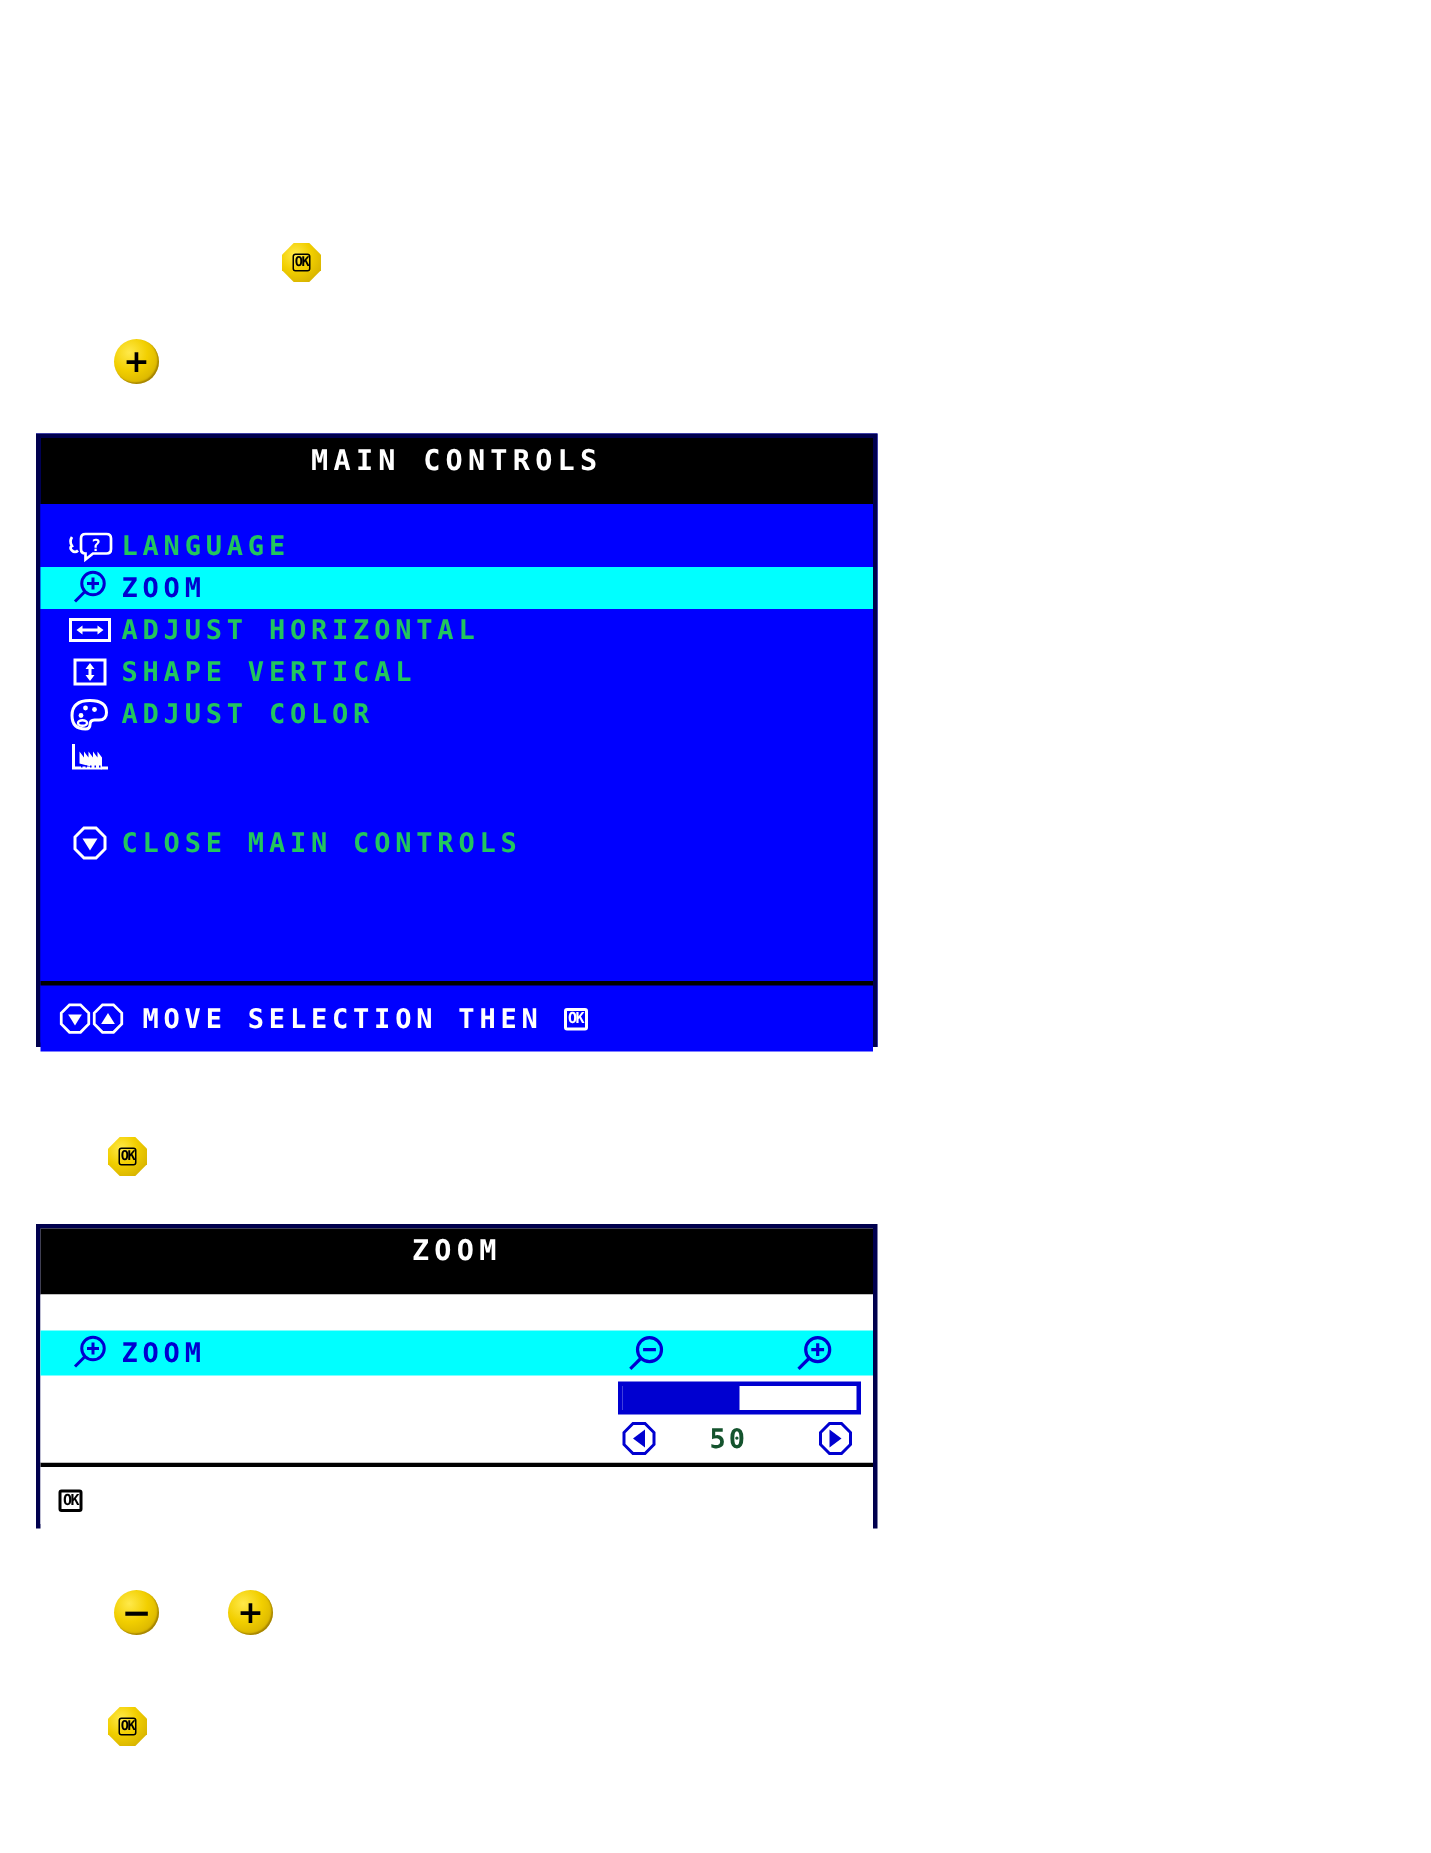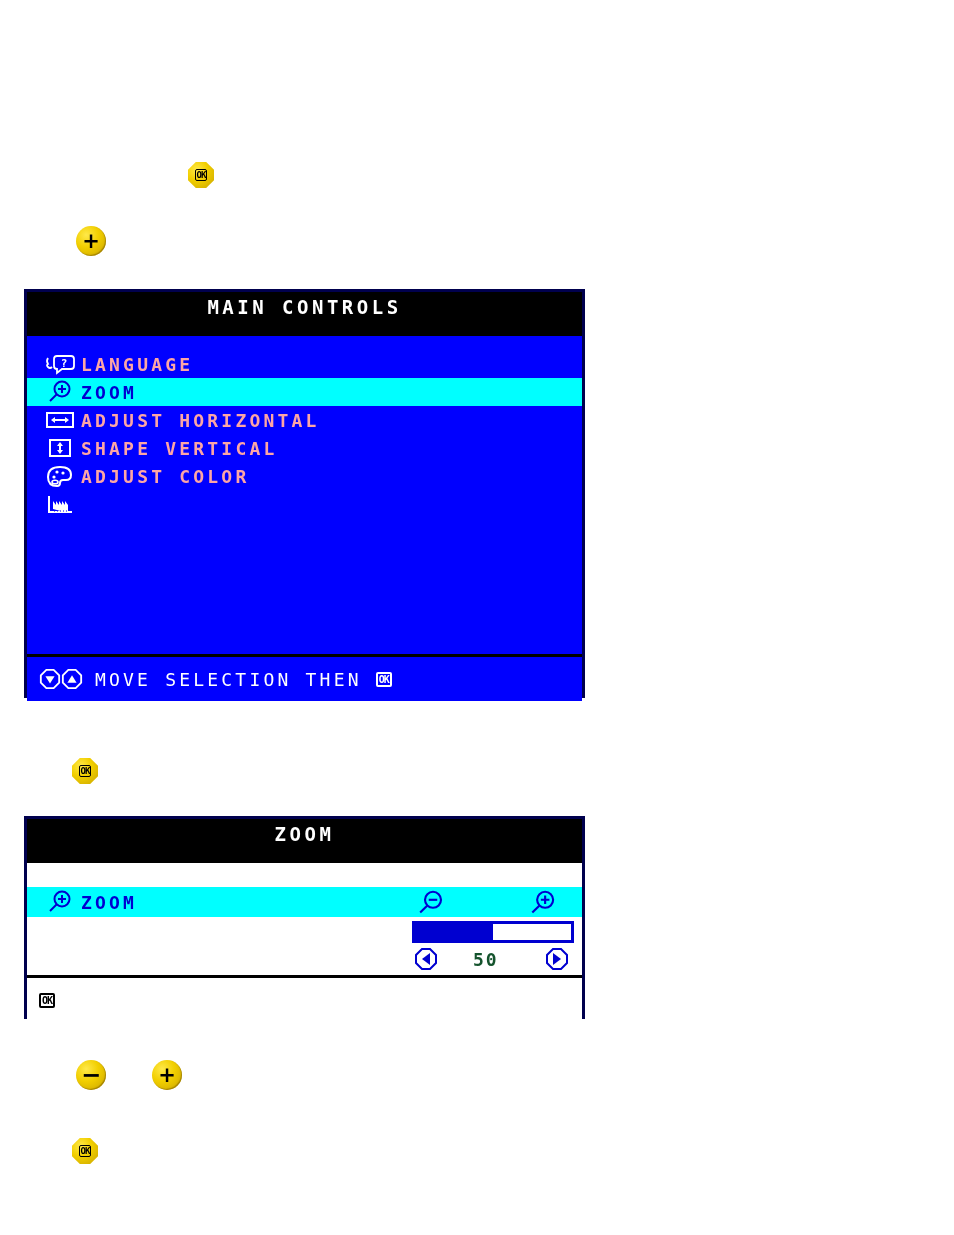--- a/index.html
+++ b/index.html
@@ -94,21 +94,21 @@
     position: relative;
     height: 318px;
   }
   .mc-row {
     height: 28px;
     display: flex;
     align-items: center;
     position: relative;
   }
   .mc-row .lbl {
-    color: #fca5a5;
+    color: #22c55e;
     font-size: 18px;
     letter-spacing: 3.2px;
     font-weight: bold;
     white-space: nowrap;
     font-family: "DejaVu Sans Mono", "Liberation Mono", monospace;
   }
   .mc-row.sel { background: #00ffff; }
   .mc-row.sel .lbl { color: #0000d0; }
   .mc-ico {
     width: 42px;
@@ -122,21 +122,21 @@
     background: #0000ff;
     border-top: 3px solid #000;
     height: 44px;
     display: flex;
     align-items: center;
   }
   .mc-footer .lbl {
     color: #ffffff;
     font-size: 18px;
     letter-spacing: 3.2px;
-    font-weight: normal;
+    font-weight: bold;
     font-family: "DejaVu Sans Mono", "Liberation Mono", monospace;
   }
 
   
   .zm {
     background: #ffffff;
   }
   .zm-body {
     background: #ffffff;
     position: relative;
@@ -306,20 +306,29 @@
           <path d="M4 3 v16 h23" fill="none" stroke="#ffffff" stroke-width="2"></path>
           <path d="M8 16 v-8 l3 4 v-4 l3 4 v-4 l3 4 v-4 l3 4 v-4 l3 4 v8 z" fill="#ffffff"></path>
           <path d="M9 18 h1 M12 18 h1 M15 18 h1 M18 18 h1 M21 18 h1" stroke="#0000ff" stroke-width="1.2"></path>
         </svg>
       </span>
     </div>
 
 
     <div style="height:30px;"></div>
 
+    <div class="mc-row">
+      <span class="mc-ico">
+        <svg width="24" height="24" viewBox="0 0 24 24">
+          <path d="M8 2 h8 l6 6 v8 l-6 6 h-8 l-6 -6 v-8 z" fill="none" stroke="#ffffff" stroke-width="2"></path>
+          <path d="M7 9 h10 l-5 8 z" fill="#ffffff"></path>
+        </svg>
+      </span>
+      <span class="lbl">CLOSE MAIN CONTROLS</span>
+    </div>
   </div>
 
   <div class="mc-footer">
     <span style="margin-left:12px; display:flex; align-items:center;">
       <svg width="22" height="22" viewBox="0 0 24 24">
         <path d="M8 2 h8 l6 6 v8 l-6 6 h-8 l-6 -6 v-8 z" fill="none" stroke="#ffffff" stroke-width="2"></path>
         <path d="M7 9 h10 l-5 8 z" fill="#ffffff"></path>
       </svg>
       <svg width="22" height="22" viewBox="0 0 24 24">
         <path d="M8 2 h8 l6 6 v8 l-6 6 h-8 l-6 -6 v-8 z" fill="none" stroke="#ffffff" stroke-width="2"></path>

